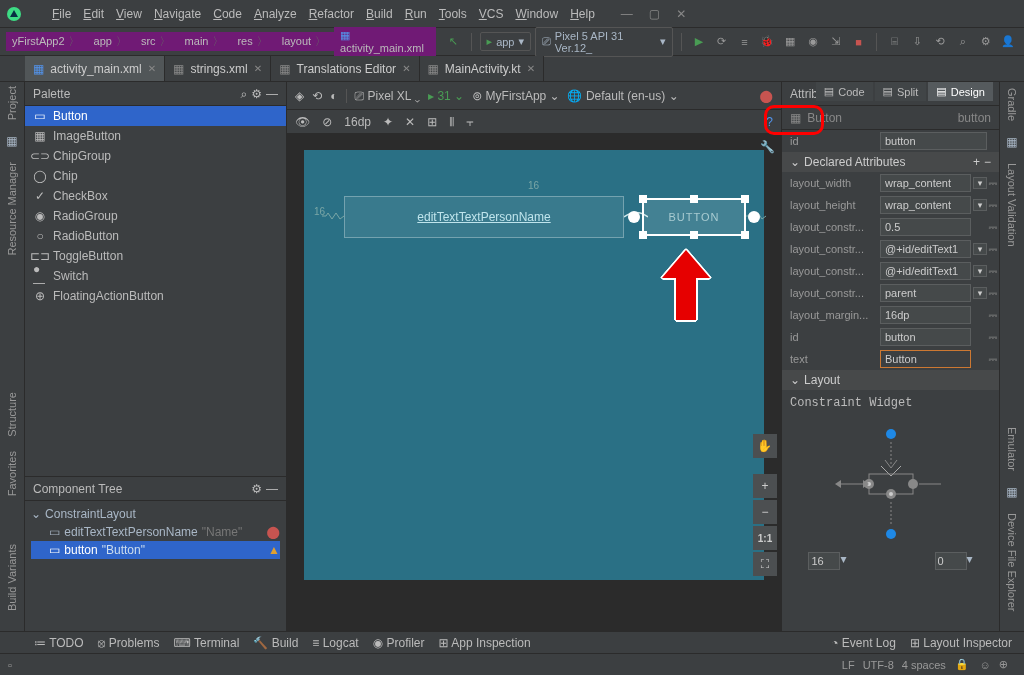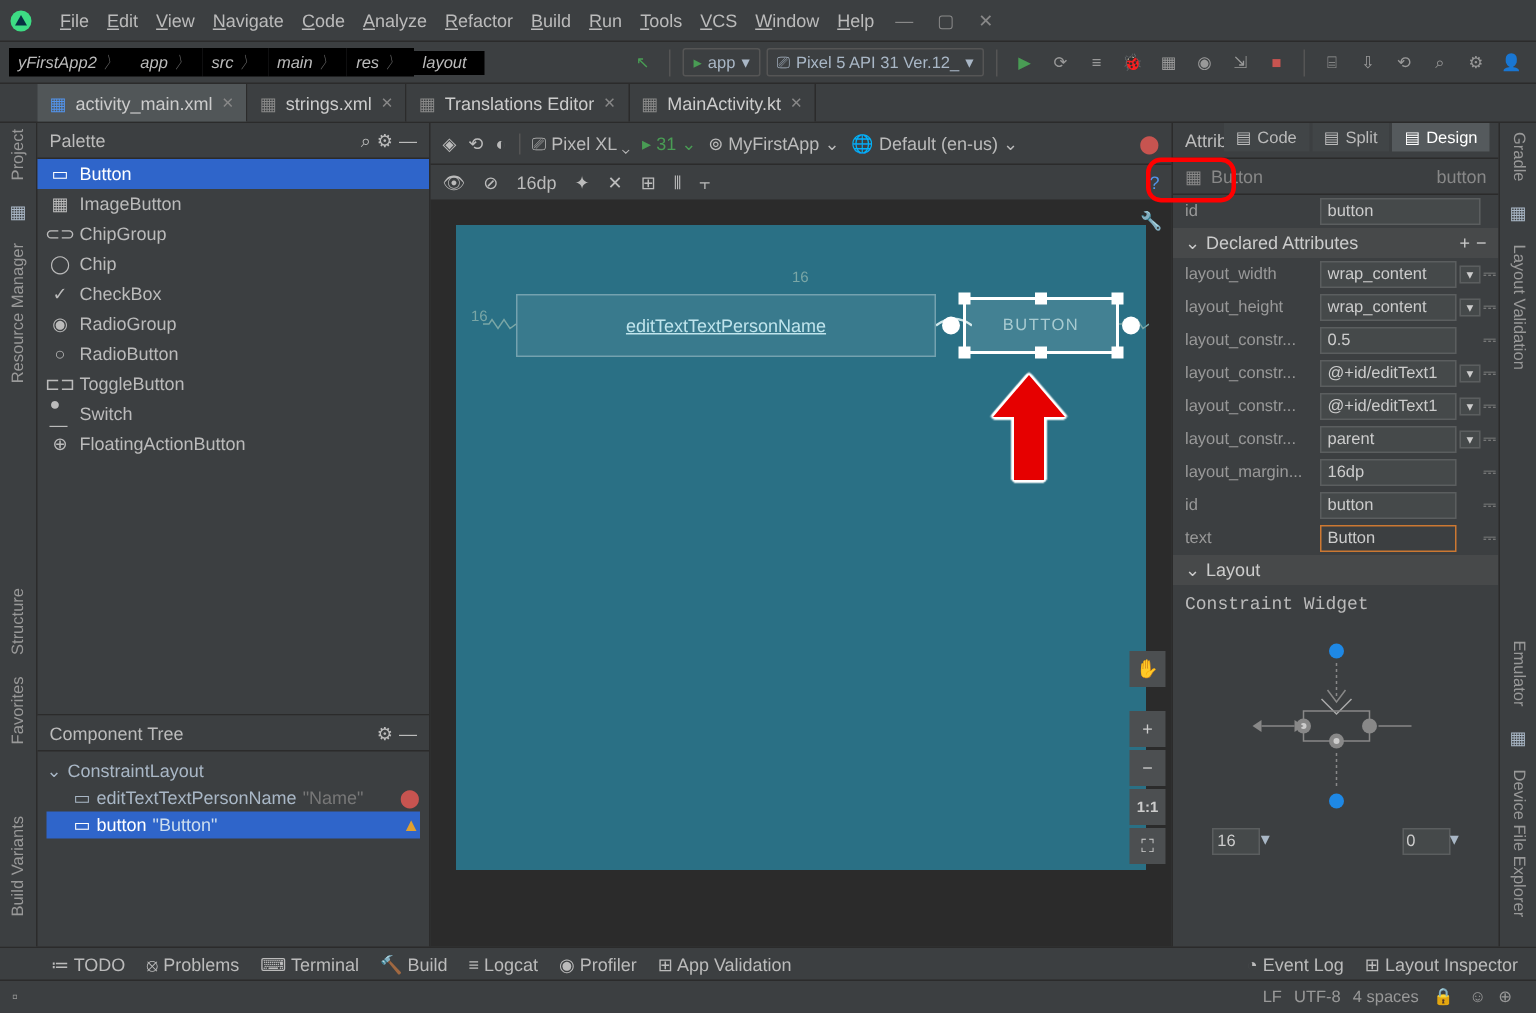--- a/index.html
+++ b/index.html
@@ -1,25 +1,25 @@
 <!DOCTYPE html>
 <html><head>
 <meta charset="utf-8">
 <style>
   * { margin:0; padding:0; box-sizing:border-box; font-family:"Segoe UI",Arial,sans-serif; }
   body { width:1024px; height:675px; background:#3c3f41; color:#a9b7c6; font-size:12px; overflow:hidden; position:relative; }
-  .menubar { height:28px; background:#3c3f41; display:flex; align-items:center; padding:0 6px; gap:8px; border-bottom:1px solid #2b2b2b; }
+  .menubar { height:28px; background:#3c3f41; display:flex; align-items:center; padding:0 6px; gap:20px; border-bottom:1px solid #2b2b2b; }
   .menubar .logo { width:16px; height:16px; margin-right:4px; display:inline-flex; }
   .menubar .menu-item { padding:2px 6px; color:#bbb; cursor:default; }
   .menubar .menu-item .mn { text-decoration:underline; }
   .menubar .title { margin-left:16px; color:#7a7a7a; flex:1; }
   .win-ctrl { display:flex; gap:16px; color:#888; padding-right:6px; }
   .toolbar { height:28px; background:#3c3f41; display:flex; align-items:center; padding:0 6px; gap:4px; border-bottom:1px solid #2b2b2b; font-size:11px; }
   .breadcrumb { display:flex; align-items:center; gap:0; }
-  .crumb { padding:2px 8px 2px 6px; background:#000000; position:relative; color:#bbb;font-style:italic; }
+  .crumb { padding:2px 8px 2px 6px; background:#701a75; position:relative; color:#bbb; }
   .crumb::after { content:"〉"; color:#666; margin-left:4px; }
   .crumb:last-child::after { content:""; }
   .spacer { flex:1; }
   .tb-icon { width:20px; height:20px; display:flex; align-items:center; justify-content:center; color:#999; }
   .tb-sep { width:1px; height:18px; background:#555; margin:0 4px; }
   .run-combo { display:flex; align-items:center; gap:4px; padding:2px 6px; border:1px solid #555; border-radius:2px; background:#3c3f41; }
   .tab-bar { height:26px; background:#3c3f41; display:flex; align-items:stretch; padding-left:25px; border-bottom:1px solid #2b2b2b; }
   .file-tab { display:flex; align-items:center; gap:6px; padding:0 8px; background:#515658; color:#ccc; border-right:1px solid #2b2b2b; }
   .file-tab.inactive { background:#3c3f41; }
   .file-tab .close { color:#888; font-size:10px; }
@@ -99,20 +99,21 @@
 </div>
 
 <div class="toolbar">
   <div class="breadcrumb" id="breadcrumb">
       <span class="crumb">yFirstApp2</span>
       <span class="crumb">app</span>
       <span class="crumb">src</span>
       <span class="crumb">main</span>
       <span class="crumb">res</span>
       <span class="crumb">layout</span>
+      <span class="crumb"><span style="color:#5394ec">▦</span> activity_main.xml</span>
     </div>
   <span class="spacer"></span>
   <span class="tb-icon green">↖</span>
   <span class="tb-sep"></span>
   <span class="run-combo">
     <span class="green">▸</span>
       <span>app</span>
       <span>▾</span>
   </span>
   <span class="run-combo">
@@ -444,21 +445,21 @@
 
 <div class="red-ring"></div>
 
 <div class="bottom-bar">
   <span>≔ <span>TODO</span></span>
   <span>⦻ <span>Problems</span></span>
   <span>⌨ <span>Terminal</span></span>
   <span>🔨 <span>Build</span></span>
   <span>≡ <span>Logcat</span></span>
   <span>◉ <span>Profiler</span></span>
-  <span>⊞ <span>App Validation</span></span>
+  <span>⊞ <span>App Inspection</span></span>
   <span class="spacer"></span>
   <span>◔ <span>Event Log</span></span>
   <span>⊞ <span>Layout Inspector</span></span>
 </div>
 
 <div class="status-bar">
   <span>▫</span>
   <span style="margin-left:6px;margin-top:47px;">* daemon started successfully (today 19:21)</span>
   <span class="spacer"></span>
   <span>LF</span>

